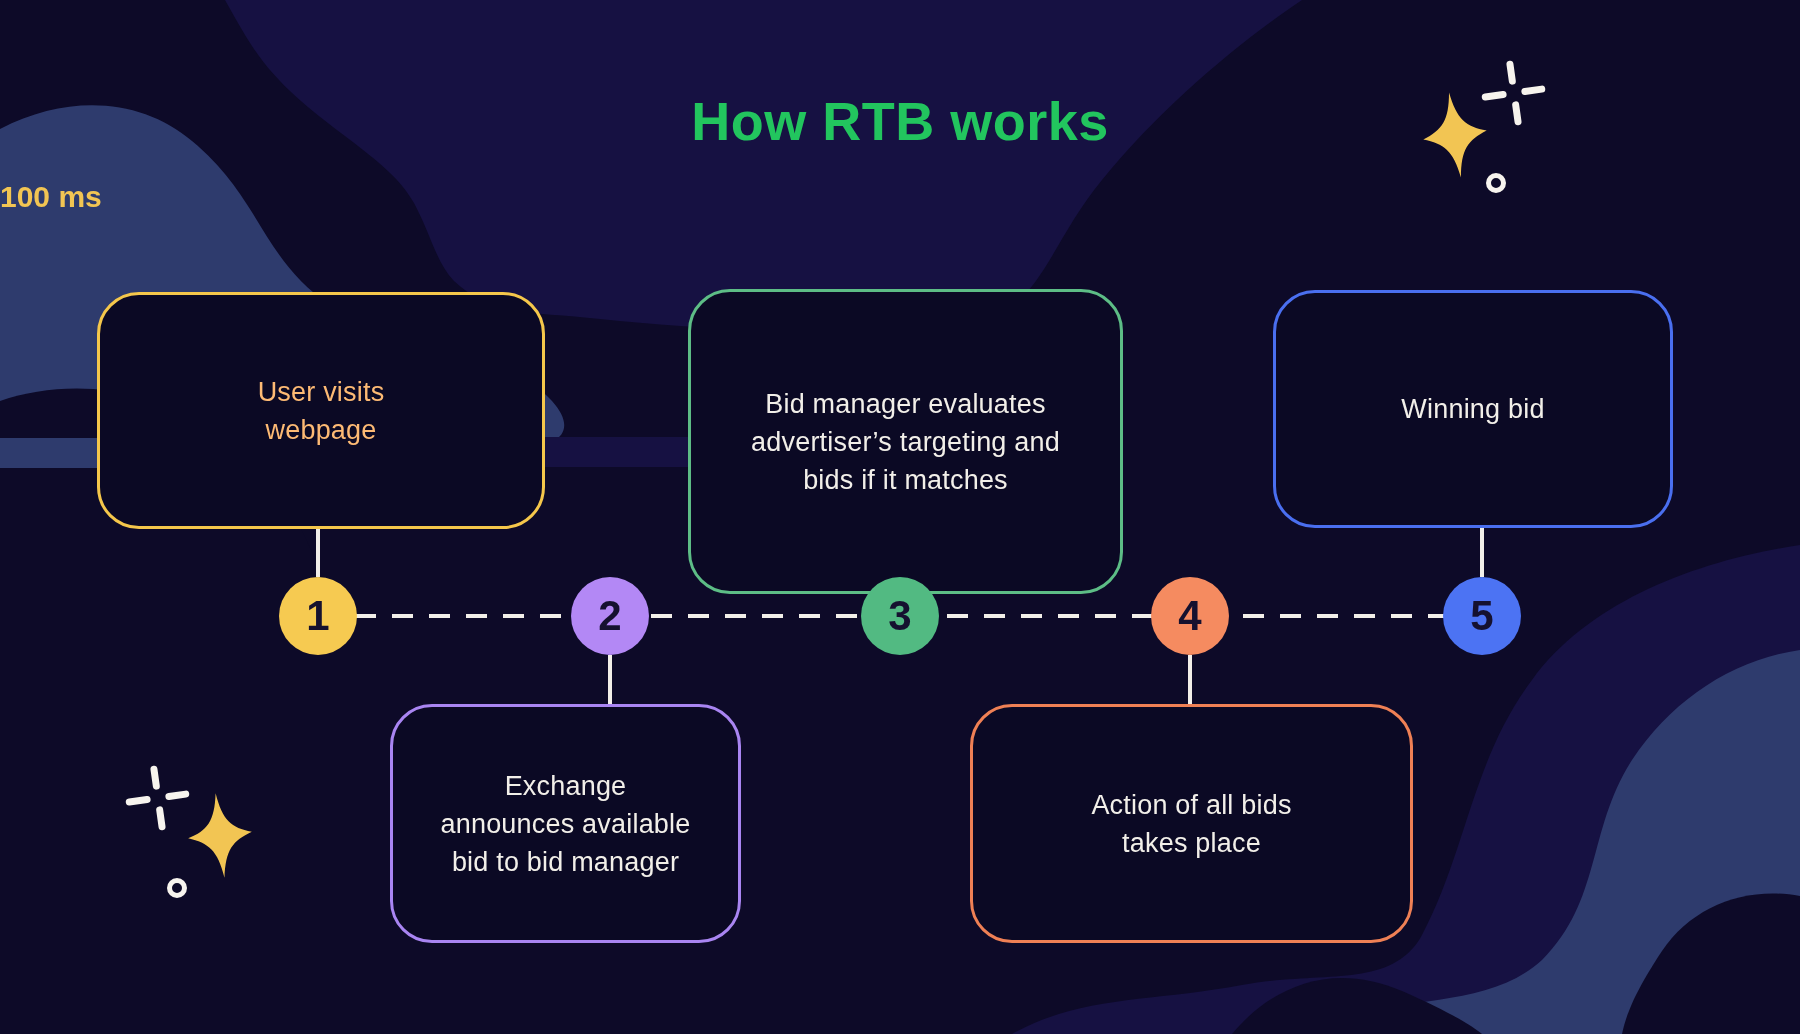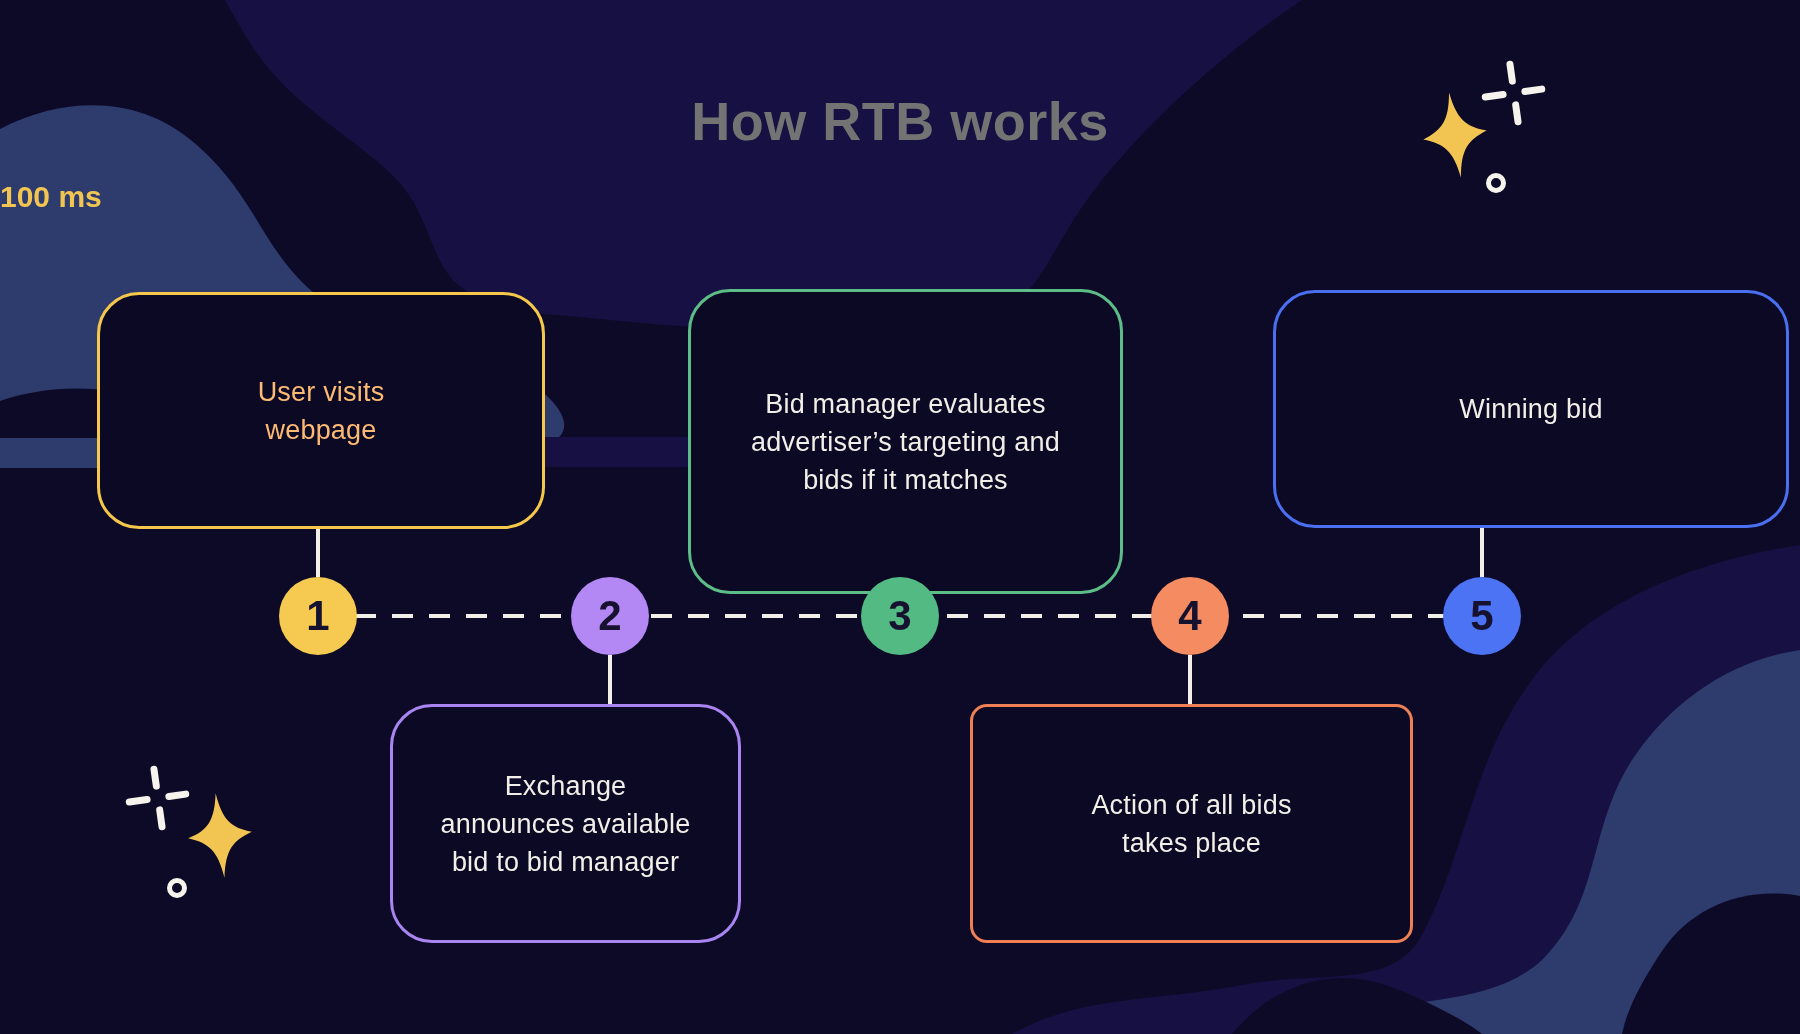--- a/index.html
+++ b/index.html
@@ -58,42 +58,42 @@
 
   <svg class="timeline-svg" viewBox="0 0 1800 1034">
     <line x1="318" y1="616" x2="1482" y2="616" stroke-width="4" stroke-dasharray="21 16" style="stroke: rgb(242, 239, 233);"></line>
   </svg>
   <div class="connector" style="left: 316px; top: 528px; height: 49px; background-color: rgb(242, 239, 233);"></div>
   <div class="connector" style="left: 608px; top: 655px; height: 49px; background-color: rgb(242, 239, 233);"></div>
   <div class="connector" style="left: 898px; top: 528px; height: 49px; background-color: rgb(242, 239, 233);"></div>
   <div class="connector" style="left: 1188px; top: 655px; height: 49px; background-color: rgb(242, 239, 233);"></div>
   <div class="connector" style="left: 1480px; top: 528px; height: 49px; background-color: rgb(242, 239, 233);"></div>
 
-  <div class="title" style="color: #737373;">How RTB works</div>
+  <div class="title" style="color: #22c55e;">How RTB works</div>
   <div class="subtitle" style="color: rgb(242, 197, 83);">100 ms</div>
 
   <div class="card" style="left: 97px; top: 292px; width: 448px; height: 237px; border-color: rgb(245, 199, 75); background-color: rgb(11, 9, 36);">
     <div class="card-label" style="color: #fdba74;">User visits
 webpage</div>
   </div>
   <div class="card" style="left: 390px; top: 704px; width: 351px; height: 239px; border-color: rgb(169, 133, 242); background-color: rgb(11, 9, 36);">
     <div class="card-label" style="color: rgb(242, 239, 233);">Exchange
 announces available
 bid to bid manager</div>
   </div>
   <div class="card" style="left: 688px; top: 289px; width: 435px; height: 305px; border-color: rgb(93, 189, 134); background-color: rgb(11, 9, 36);">
     <div class="card-label" style="color: rgb(242, 239, 233);">Bid manager evaluates
 advertiser’s targeting and
 bids if it matches</div>
   </div>
-  <div class="card" style="left: 970px; top: 704px; width: 443px; height: 239px; border-color: rgb(239, 128, 85); background-color: rgb(11, 9, 36); border-radius: 17px;">
+  <div class="card" style="left: 970px; top: 704px; width: 443px; height: 239px; border-color: rgb(239, 128, 85); background-color: rgb(11, 9, 36);">
     <div class="card-label" style="color: rgb(242, 239, 233);">Action of all bids
 takes place</div>
   </div>
-  <div class="card" style="left: 1273px; top: 290px; width: 516px; height: 238px; border-color: rgb(74, 111, 240); background-color: rgb(11, 9, 36);">
+  <div class="card" style="left: 1273px; top: 290px; width: 400px; height: 238px; border-color: rgb(74, 111, 240); background-color: rgb(11, 9, 36);">
     <div class="card-label" style="color: rgb(242, 239, 233);">Winning bid</div>
   </div>
 
   <div class="node" style="left: 279px; top: 577px; background-color: rgb(246, 202, 81);">
     <span style="color: rgb(21, 17, 47);">1</span>
   </div>
   <div class="node" style="left: 571px; top: 577px; background-color: rgb(179, 136, 245);">
     <span style="color: rgb(21, 17, 47);">2</span>
   </div>
   <div class="node" style="left: 861px; top: 577px; background-color: rgb(82, 186, 130);">

